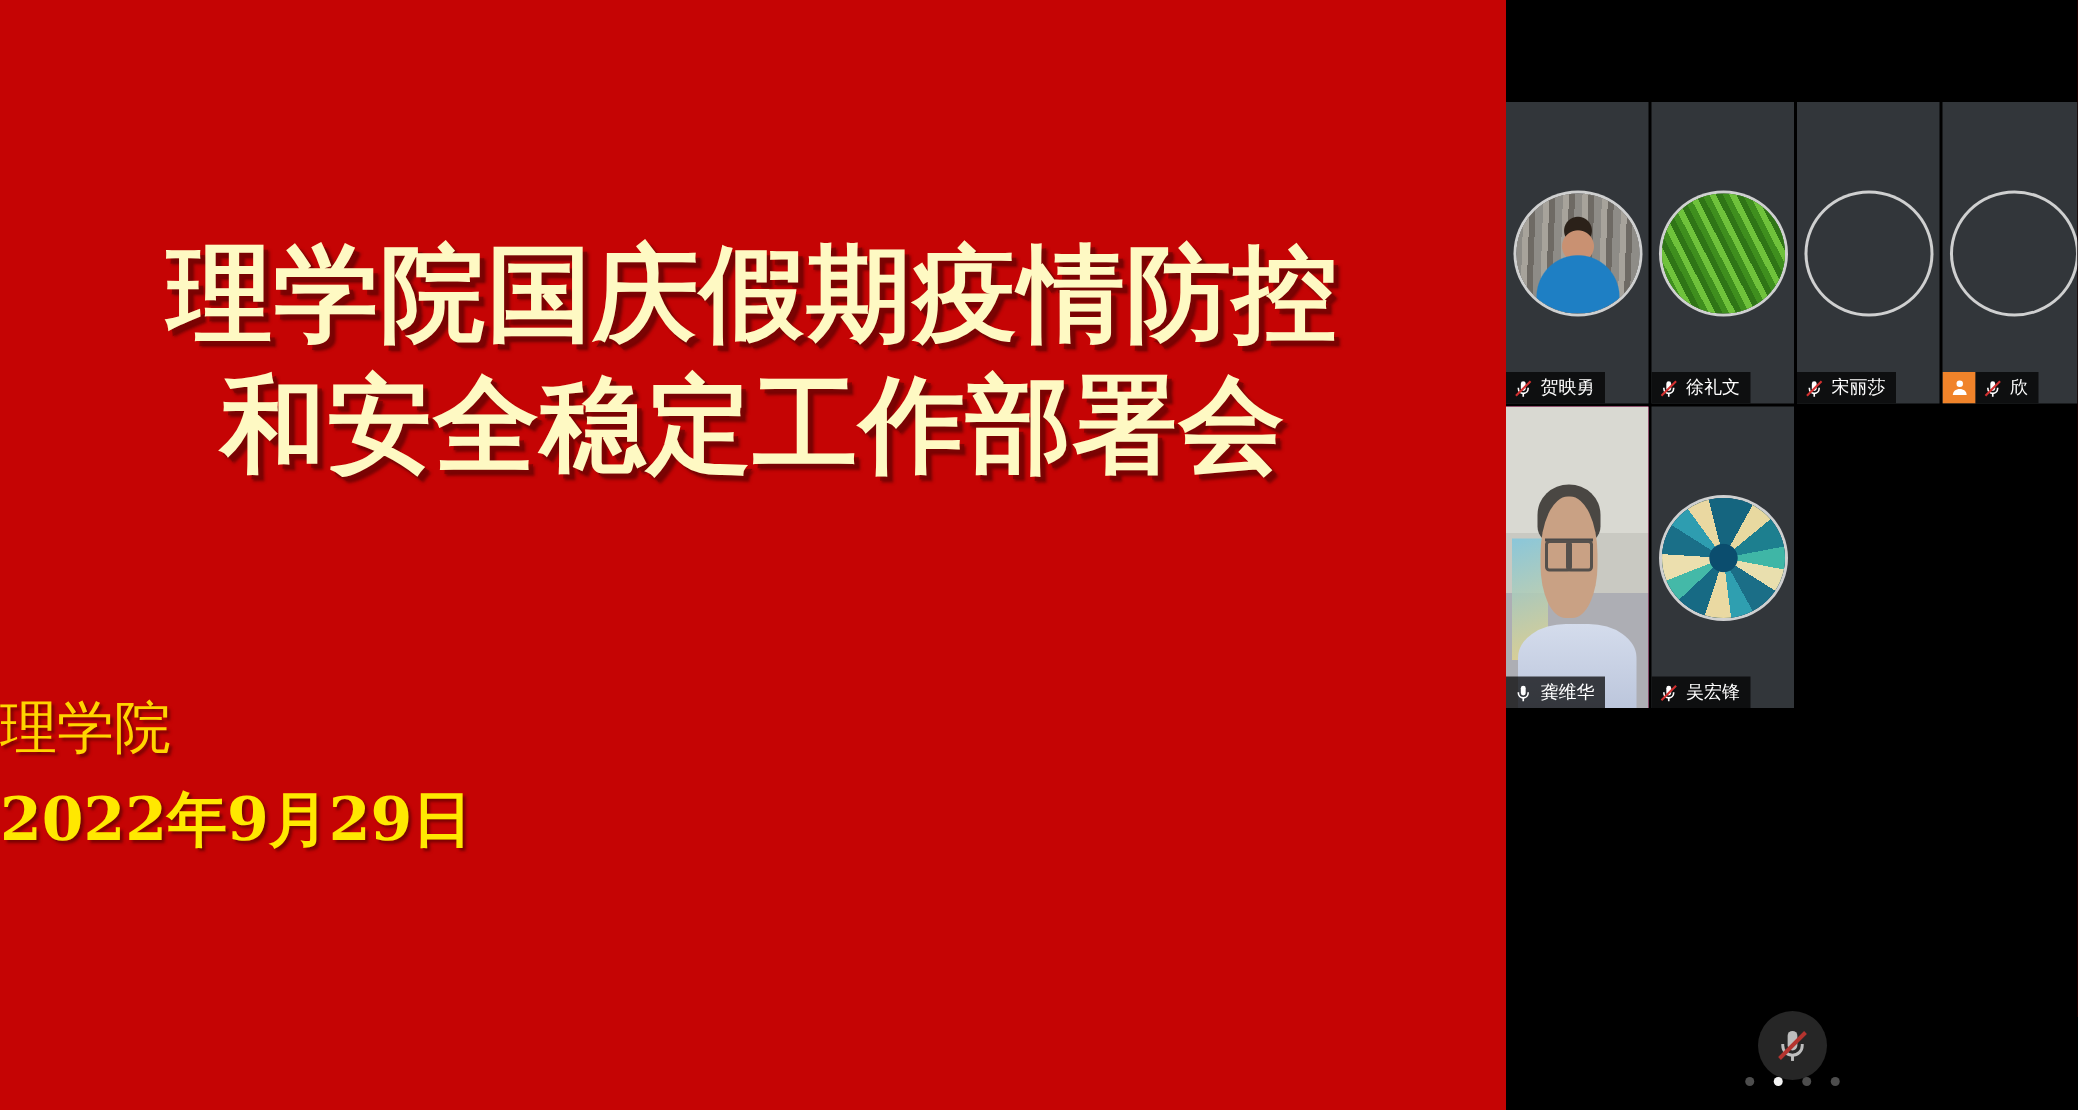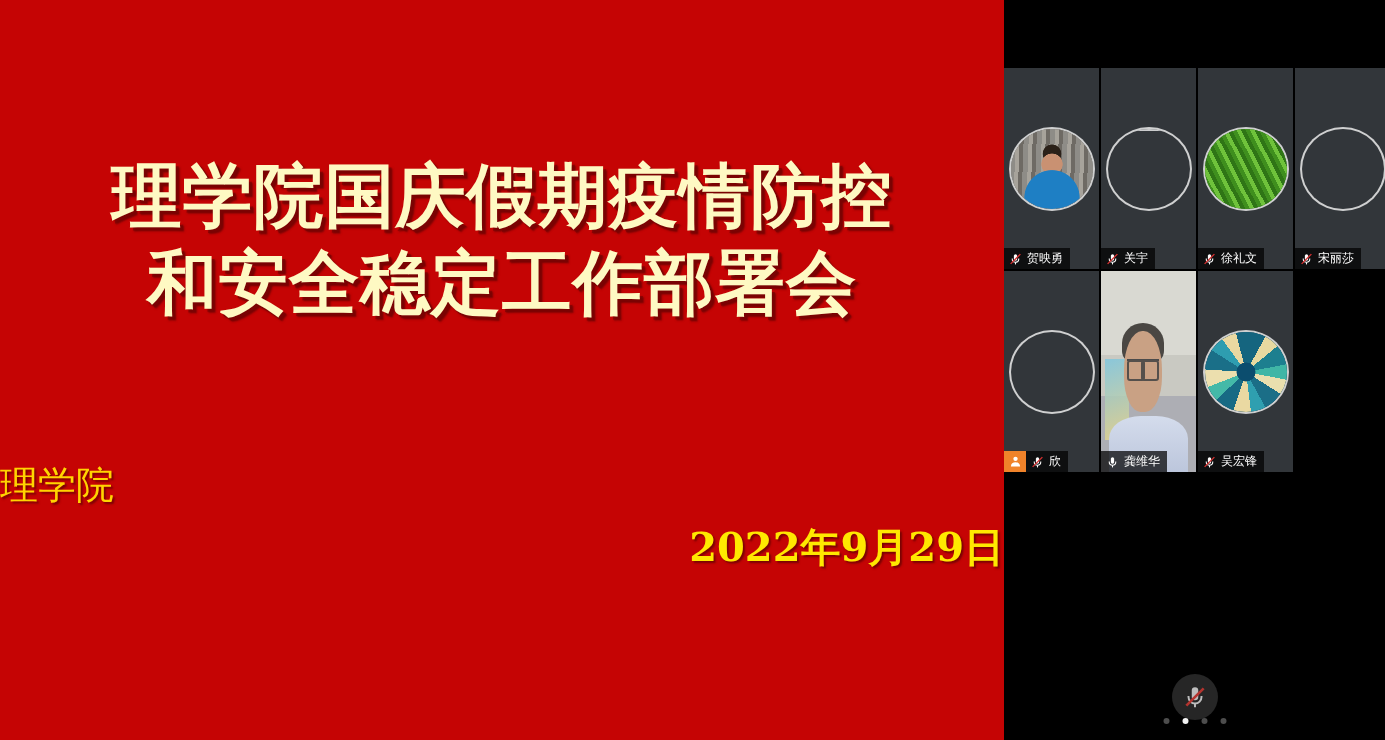--- a/index.html
+++ b/index.html
@@ -46,21 +46,21 @@
     color: #FFD400;
     font-family: "DejaVu Serif", "Liberation Serif", serif;
     font-size: 38px;
     line-height: 50px;
     text-shadow: 2px 2px 2px #7A0303;
   }
   #slide-date {
     position: absolute;
     left: 0; top: 520px;
     width: 1004px;
-    text-align: right;
+    text-align: left;
     color: #FFE800;
     font-family: "DejaVu Serif", "Liberation Serif", serif;
     font-weight: bold;
     font-size: 40px;
     line-height: 54px;
     text-shadow: 2px 2px 2px #7A0303;
   }
 
   
   #participant-panel {
@@ -312,34 +312,20 @@
           <svg class="mic" viewBox="0 0 24 24">
             <path d="M12 3a3 3 0 0 0-3 3v6a3 3 0 0 0 6 0V6a3 3 0 0 0-3-3z" fill="#fff"></path>
             <path d="M6 11v1a6 6 0 0 0 12 0v-1" stroke="#fff" stroke-width="2" fill="none"></path>
             <line x1="12" y1="18" x2="12" y2="22" stroke="#fff" stroke-width="2"></line>
             <line x1="3" y1="21" x2="21" y2="3" stroke="#D33030" stroke-width="2.6"></line>
           </svg>
           <span class="nm-text">贺映勇</span>
         </div>
       </div>
 
-      <div class="tile">
-        <div class="avatar">
-            <div class="av-inner av-glass"></div>
-          </div>
-        <div class="namebar">
-          <svg class="mic" viewBox="0 0 24 24">
-            <path d="M12 3a3 3 0 0 0-3 3v6a3 3 0 0 0 6 0V6a3 3 0 0 0-3-3z" fill="#fff"></path>
-            <path d="M6 11v1a6 6 0 0 0 12 0v-1" stroke="#fff" stroke-width="2" fill="none"></path>
-            <line x1="12" y1="18" x2="12" y2="22" stroke="#fff" stroke-width="2"></line>
-            <line x1="3" y1="21" x2="21" y2="3" stroke="#D33030" stroke-width="2.6"></line>
-          </svg>
-          <span class="nm-text">关宇</span>
-        </div>
-      </div>
 
 
       <div class="tile">
         <div class="avatar">
             <div class="av-inner av-grass"></div>
           </div>
         <div class="namebar">
           <svg class="mic" viewBox="0 0 24 24">
             <path d="M12 3a3 3 0 0 0-3 3v6a3 3 0 0 0 6 0V6a3 3 0 0 0-3-3z" fill="#fff"></path>
             <path d="M6 11v1a6 6 0 0 0 12 0v-1" stroke="#fff" stroke-width="2" fill="none"></path>

